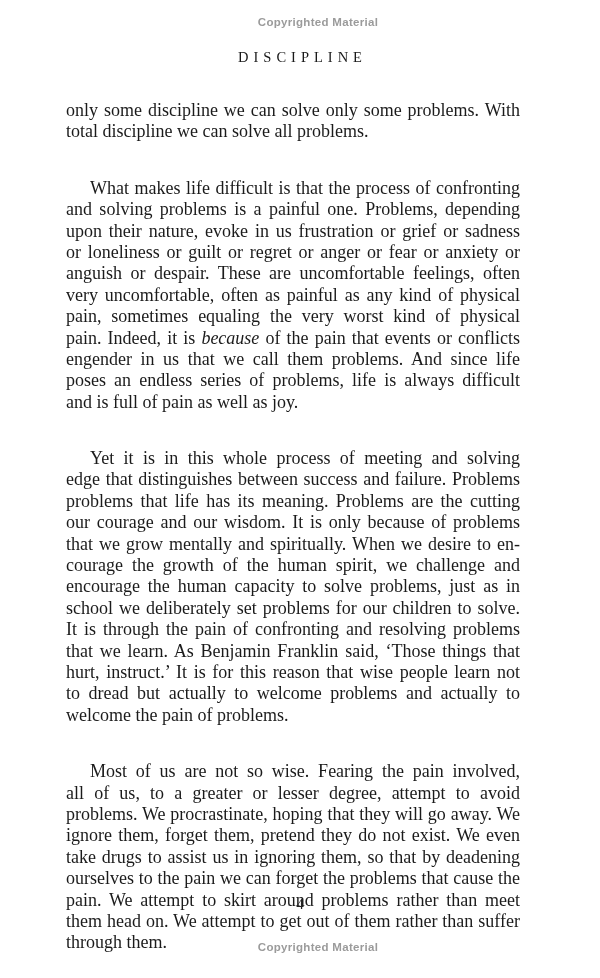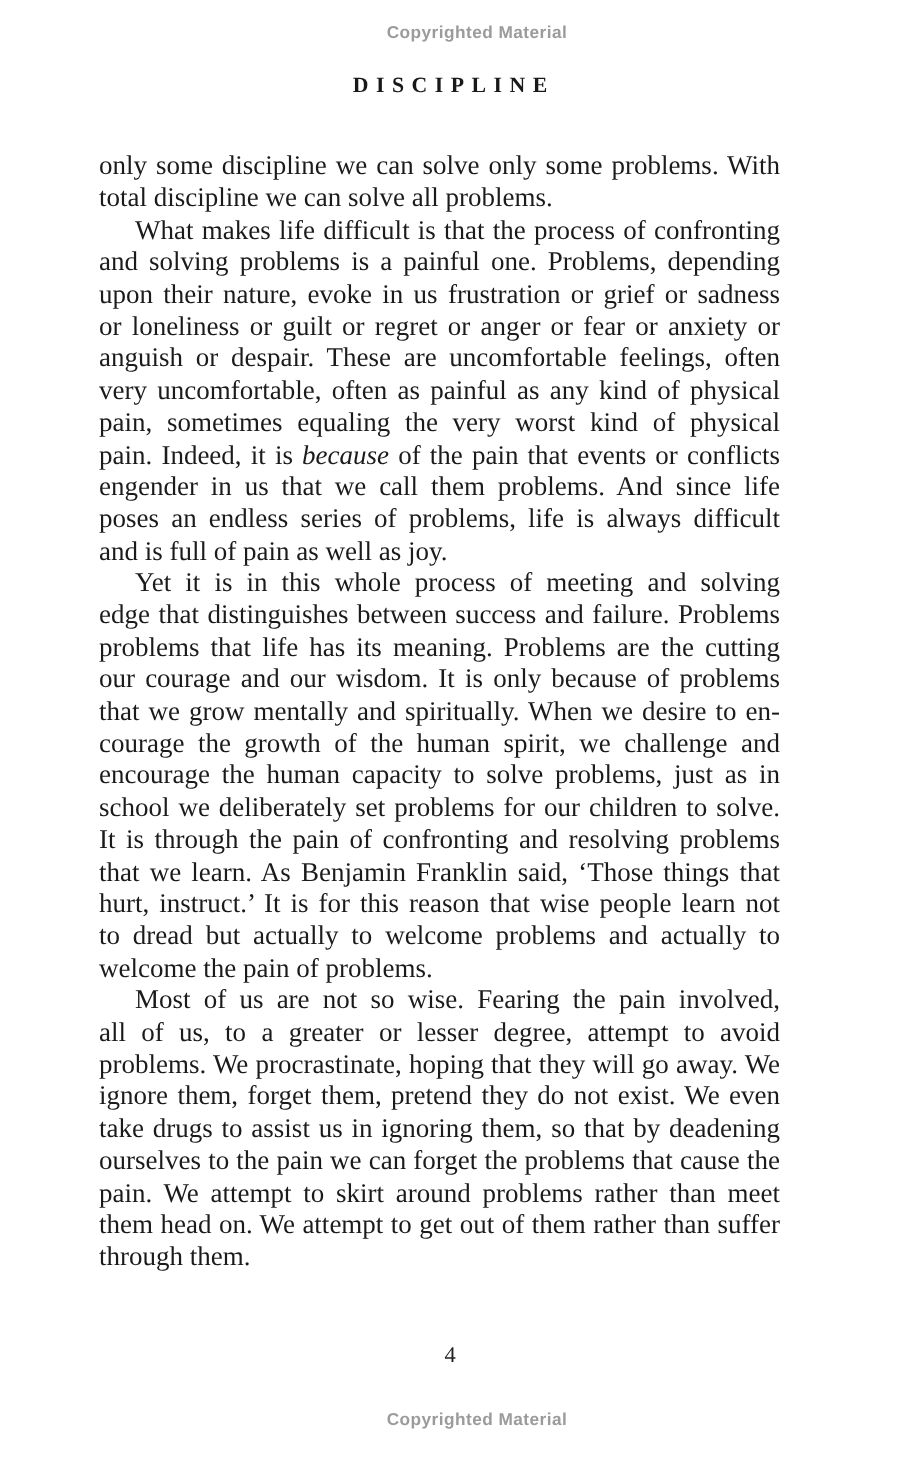--- a/index.html
+++ b/index.html
@@ -25,41 +25,41 @@
   }
   .notice.top { top: 16px; }
   .notice.bottom { top: 941px; }
   .chapter-header {
     position: absolute;
     top: 49px;
     left: 0; right: 0;
     text-align: center;
     font-family: "Liberation Serif", serif;
     font-size: 14.5px;
-    font-weight: 700;
+    font-weight: 400;
     letter-spacing: 5px;
     text-indent: 5px; 
     color: #191919;
   }
   .body-text {
     position: absolute;
     top: 100px;
     left: 66px;
     width: 454px;
     font-size: 18px;
     line-height: 21.4px;
   }
   .para { margin: 0; padding: 0; }
   .ln {
     text-align: justify;
     text-align-last: justify;
     height: 21.4px;
     overflow: hidden;
   }
-  .ln.first { text-indent: 24px; }
+  .ln.first { text-indent: 24px; margin-top: 35px; }
   .ln.end { text-align-last: left; }
   .ln em { font-style: italic; }
   .page-number {
     position: absolute;
     top: 896px;
     left: 0; right: 0;
     text-align: center;
     font-size: 15px;
     color: #222222;
   }

